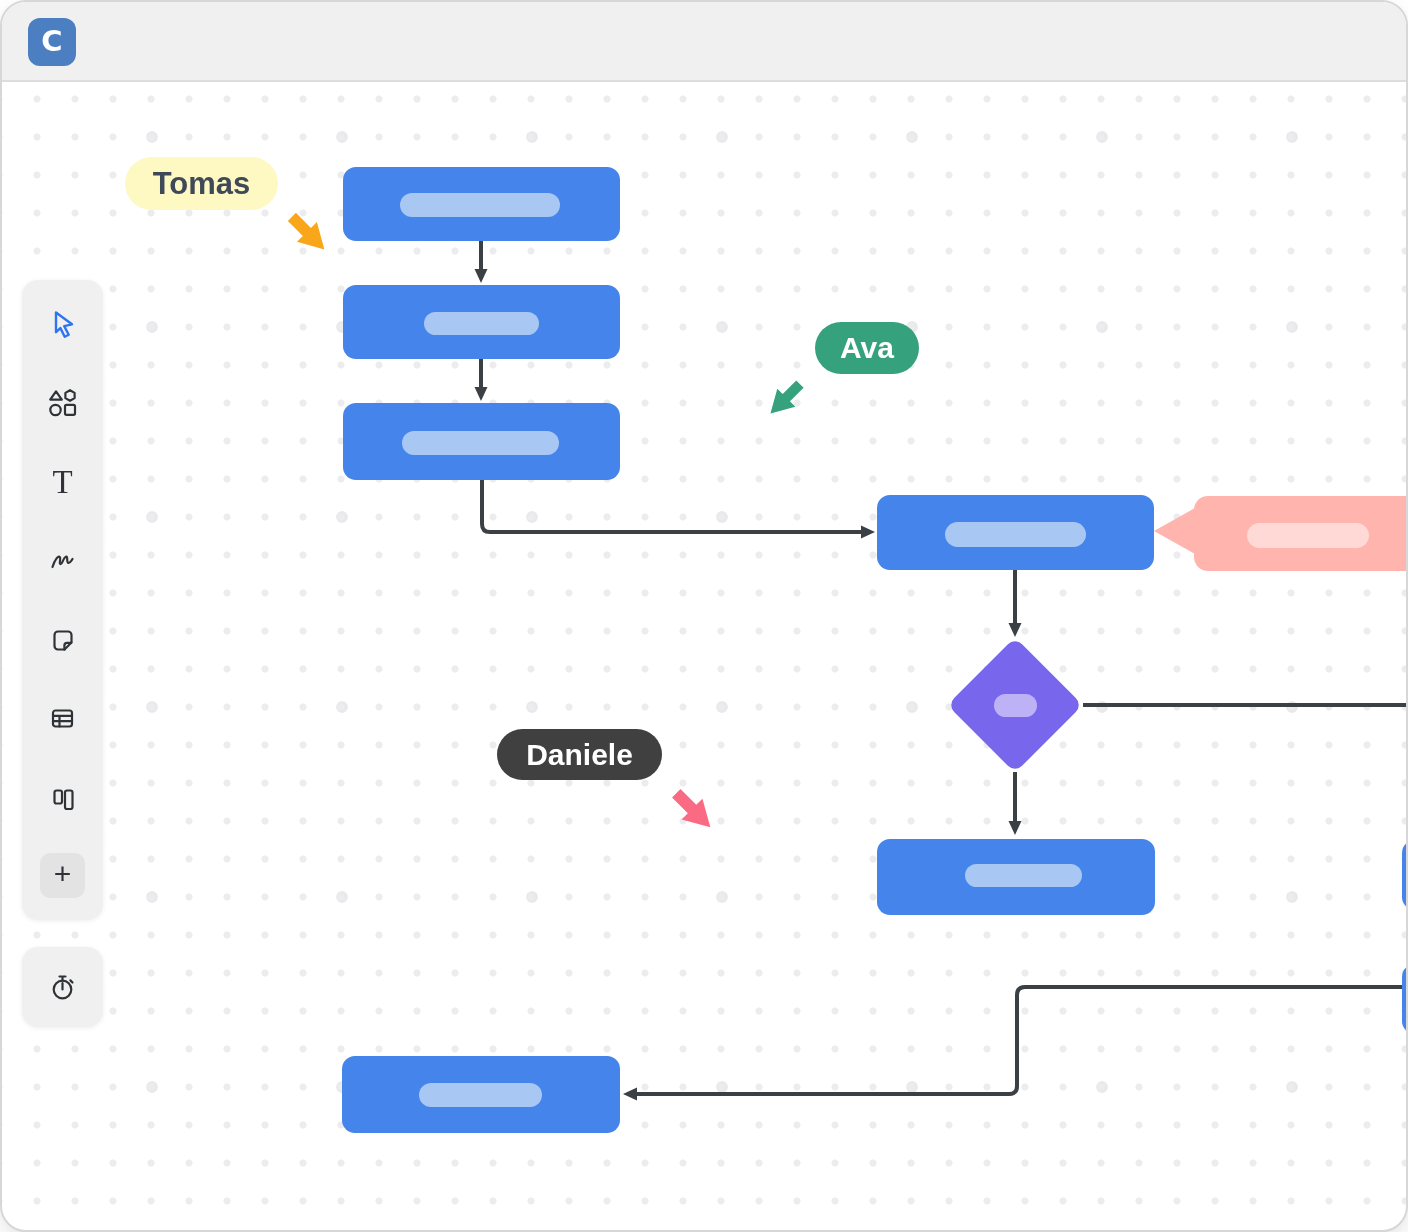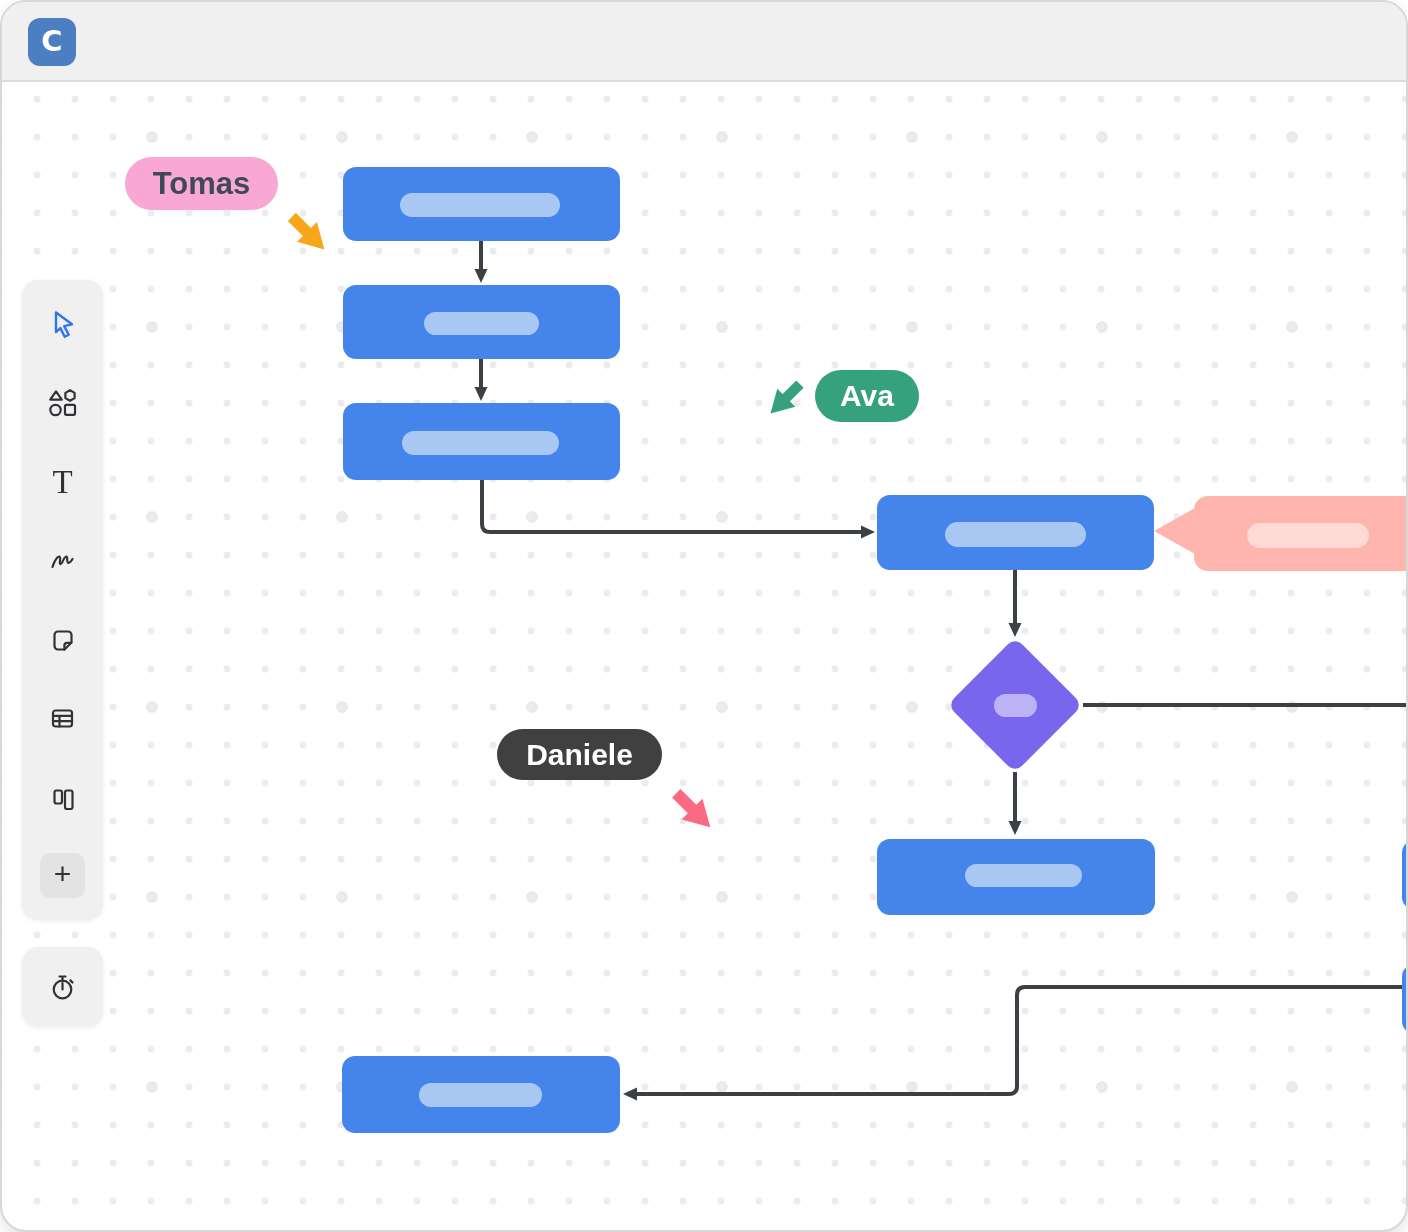--- a/index.html
+++ b/index.html
@@ -47,21 +47,21 @@
   .pill-decision{background:var(--decision-pill,#bcb2f5);}
   .pill-comment{background:var(--comment-pill,#ffd9d5);}
 
   
   .collab{z-index:30;}
   .collab-tag{position:absolute;display:flex;align-items:center;justify-content:center;font-weight:bold;border-radius:999px;z-index:30;}
   .collab-arrow{position:absolute;z-index:30;}
   .collab-arrow svg{display:block;width:100%;height:100%;}
   .tag-1{left:123px;top:155px;width:153px;height:53px;font-size:31px;}
   .arrow-1{left:281px;top:206px;width:43px;height:43px;}
-  .tag-2{left:813px;top:320px;width:104px;height:52px;font-size:30px;margin-top:48px;}
+  .tag-2{left:813px;top:320px;width:104px;height:52px;font-size:30px;}
   .arrow-2{left:767px;top:374px;width:39px;height:39px;transform:scaleX(-1);}
   .tag-3{left:495px;top:727px;width:165px;height:51px;font-size:30px;}
   .arrow-3{left:665px;top:782px;width:45px;height:45px;}
 </style>
 </head>
 <body>
 
 <div class="stage">
   <div class="frame">
 
@@ -98,21 +98,21 @@
         <div class="pill pill-process" style="left: 963px; top: 862px; width: 117px; height: 23px;"></div>
         <div class="node process" style="left: 340px; top: 1054px; width: 278px; height: 77px;"></div>
         <div class="pill pill-process" style="left: 417px; top: 1081px; width: 123px; height: 24px;"></div>
         <div class="node process" style="left: 1400px; top: 838px; width: 48px; height: 70px;"></div>
         <div class="node process" style="left: 1400px; top: 962px; width: 48px; height: 70px;"></div>
         <div class="node comment" style="left: 1192px; top: 494px; width: 240px; height: 75px;"></div>
         <div class="pill pill-comment" style="left: 1245px; top: 521px; width: 122px; height: 25px;"></div>
       </div>
 
     <div class="collab">
-      <div class="collab-tag tag-1" style="background: #f9a8d4; color: rgb(63, 74, 89);">
+      <div class="collab-tag tag-1" style="background: #fef9c3; color: rgb(63, 74, 89);">
         <span>Tomas</span>
       </div>
       <div class="collab-arrow arrow-1" style="color: rgb(249, 166, 27);">
         <svg viewBox="0 0 40 40">
             <path fill="currentColor" d="M4.5,12 L12,4.5 L26,18.5 L31.5,13 L38.5,38.5 L13,31.5 L18.5,26 Z"></path>
           </svg>
       </div>
     </div>
     <div class="collab">
       <div class="collab-tag tag-2" style="background: rgb(53, 162, 125); color: rgb(255, 255, 255);">

